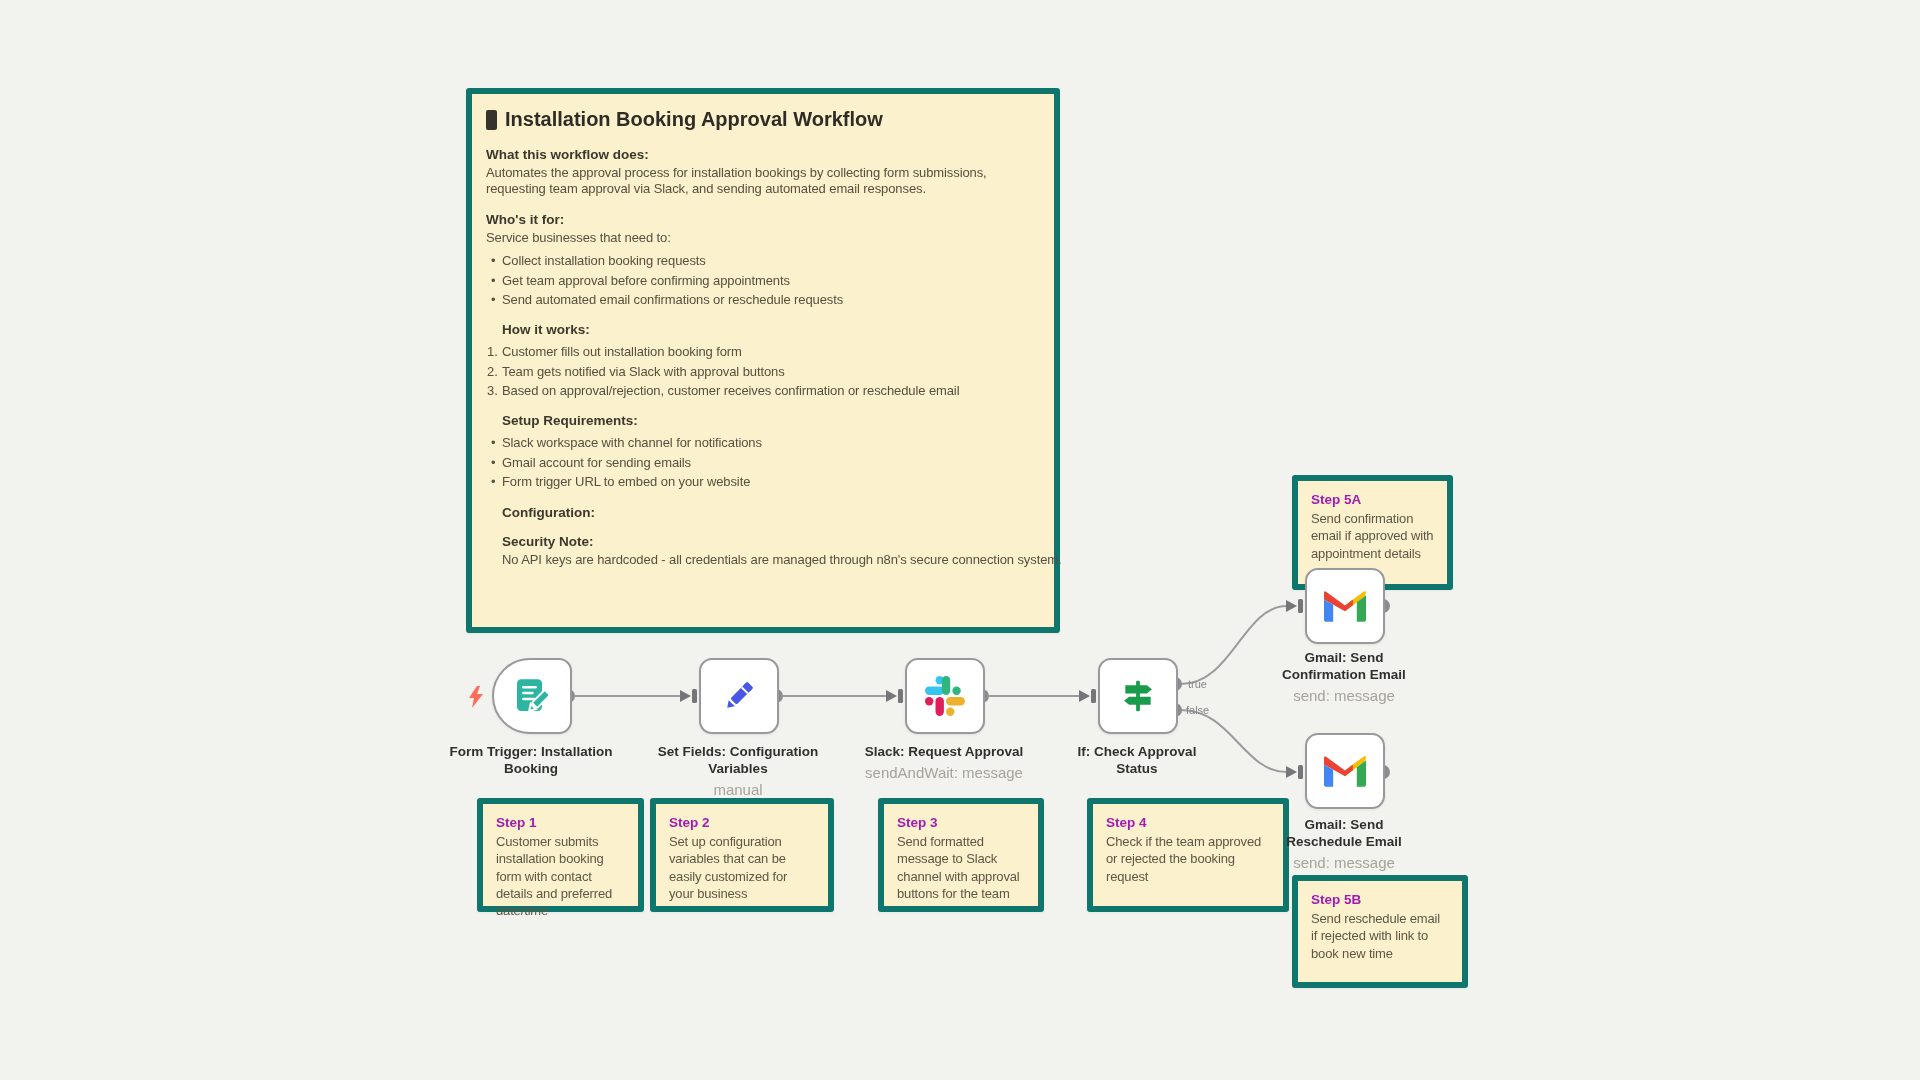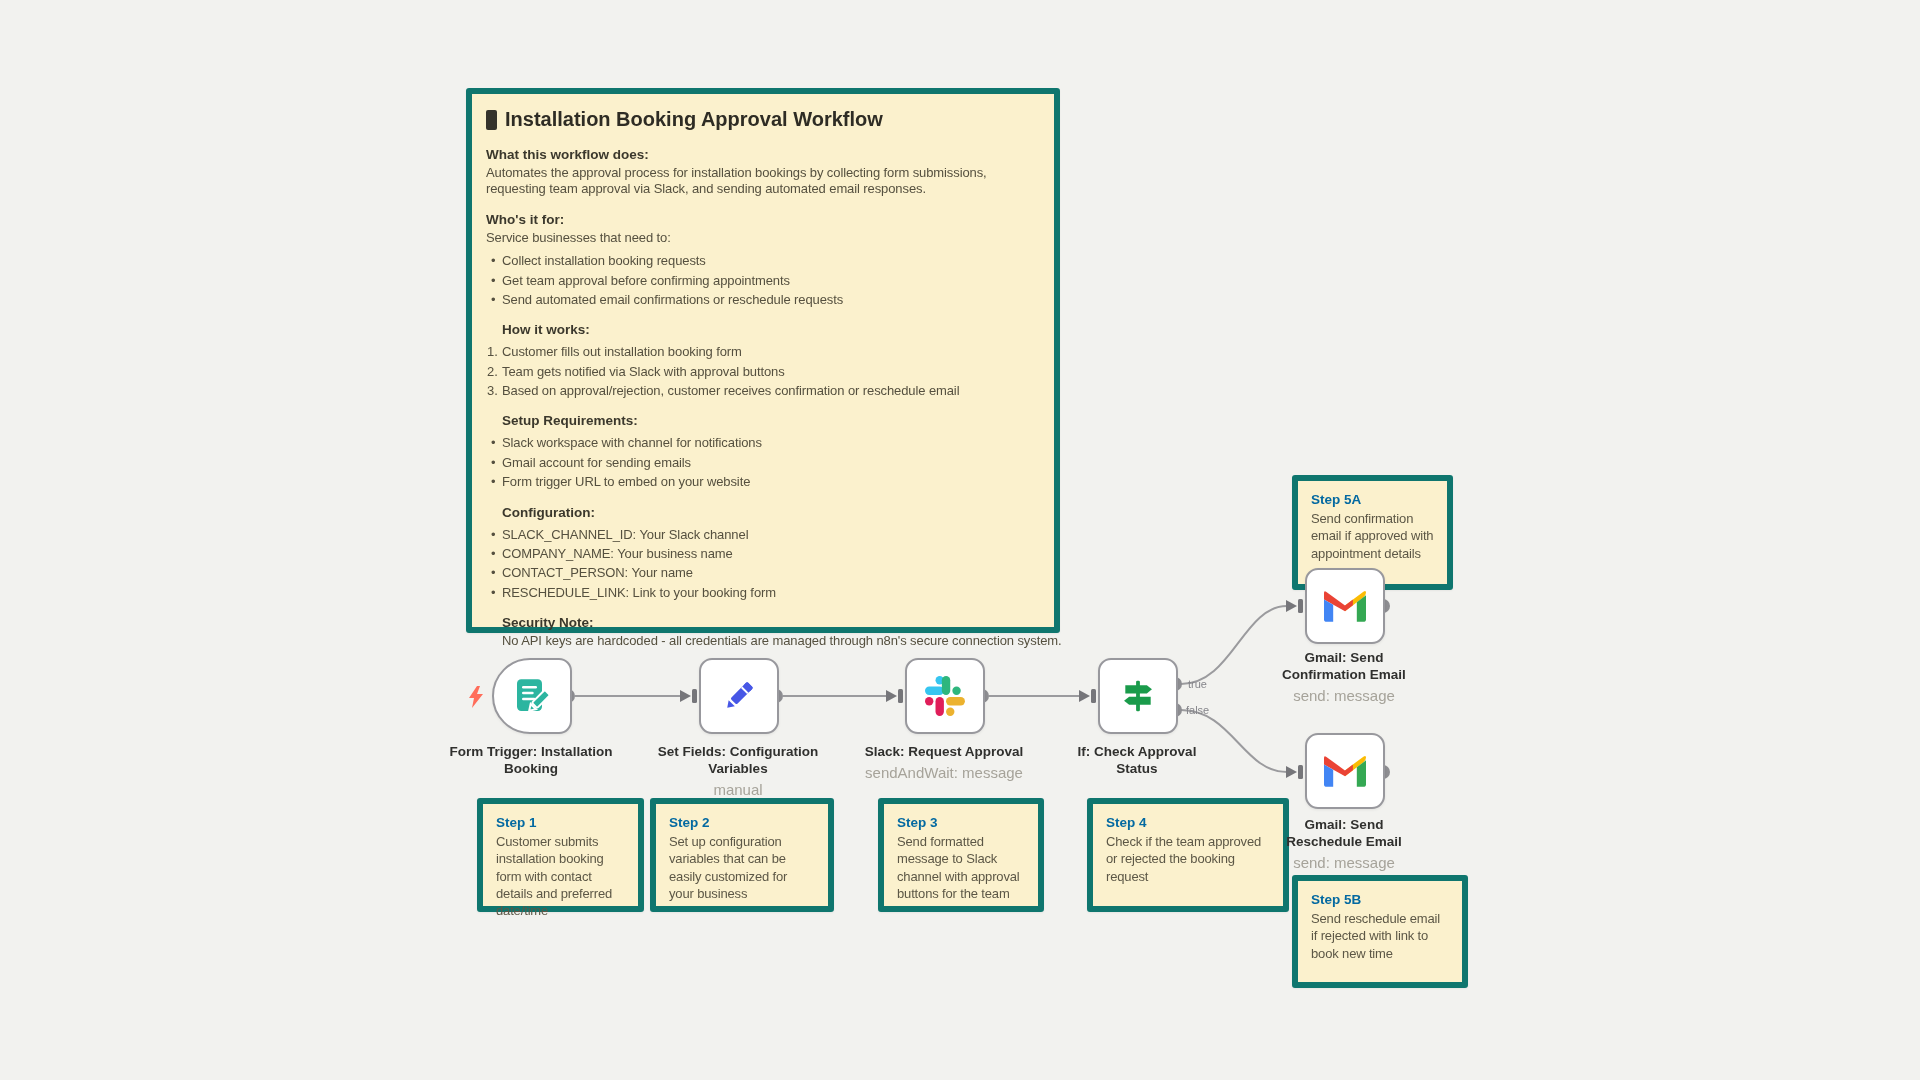--- a/index.html
+++ b/index.html
@@ -23,21 +23,21 @@
   .nlist { list-style:none; margin:7px 0 0 0; }
   .nlist li { font-size:13px; line-height:1.26; letter-spacing:-0.1px;
     padding-left:16px; position:relative; margin-bottom:3px; }
   .nlist.bullets li::before { content:"•"; position:absolute; left:5px; top:0; }
   .nlist.numbered { counter-reset:step; }
   .nlist.numbered li { padding-left:16px; }
   .nlist.numbered li::before { counter-increment:step; content:counter(step) ".";
     position:absolute; left:1px; top:0; }
 
   .sticky-step { padding:11px 13px; }
-  .step-title { font-size:13.5px; font-weight:bold; color:#0369a1; margin-bottom:3px; }
+  .step-title { font-size:13.5px; font-weight:bold; color:#a21caf; margin-bottom:3px; }
   .step-body { font-size:13px; line-height:1.33; letter-spacing:-0.15px; color:#5c5746; }
 
   
   .node { position:absolute; width:80px; height:76px; background:#ffffff;
     border:2px solid #98989d; border-radius:13px; box-shadow:0 1px 3px rgba(0,0,0,0.07);
     display:flex; align-items:center; justify-content:center; z-index:3; }
   .node.trigger { border-radius:38px 13px 13px 38px; }
   .node-label { position:absolute; text-align:center; font-size:13.5px; font-weight:bold;
     color:#30302e; line-height:1.25; z-index:3; }
   .node-sub { font-size:15px; font-weight:normal; color:#a6a39a; margin-top:3px; }
@@ -75,26 +75,20 @@
     </ol>
 
     <div class="nh indent">Setup Requirements:</div>
     <ul class="nlist bullets">
       <li>Slack workspace with channel for notifications</li>
       <li>Gmail account for sending emails</li>
       <li>Form trigger URL to embed on your website</li>
     </ul>
 
     <div class="nh indent">Configuration:</div>
-    <ul class="nlist bullets">
-      <li>SLACK_CHANNEL_ID: Your Slack channel</li>
-      <li>COMPANY_NAME: Your business name</li>
-      <li>CONTACT_PERSON: Your name</li>
-      <li>RESCHEDULE_LINK: Link to your booking form</li>
-    </ul>
 
     <div class="nh indent">Security Note:</div>
     <p class="np indent nowrap">No API keys are hardcoded - all credentials are managed through n8n's secure connection system.</p>
   </div>
 
   <div class="sticky sticky-step" style="left:477px; top:798px; width:167px; height:114px;">
     <div class="step-title">Step 1</div>
     <div class="step-body">Customer submits installation booking form with contact details and preferred date/time</div>
   </div>
   <div class="sticky sticky-step" style="left:650px; top:798px; width:184px; height:114px;">

